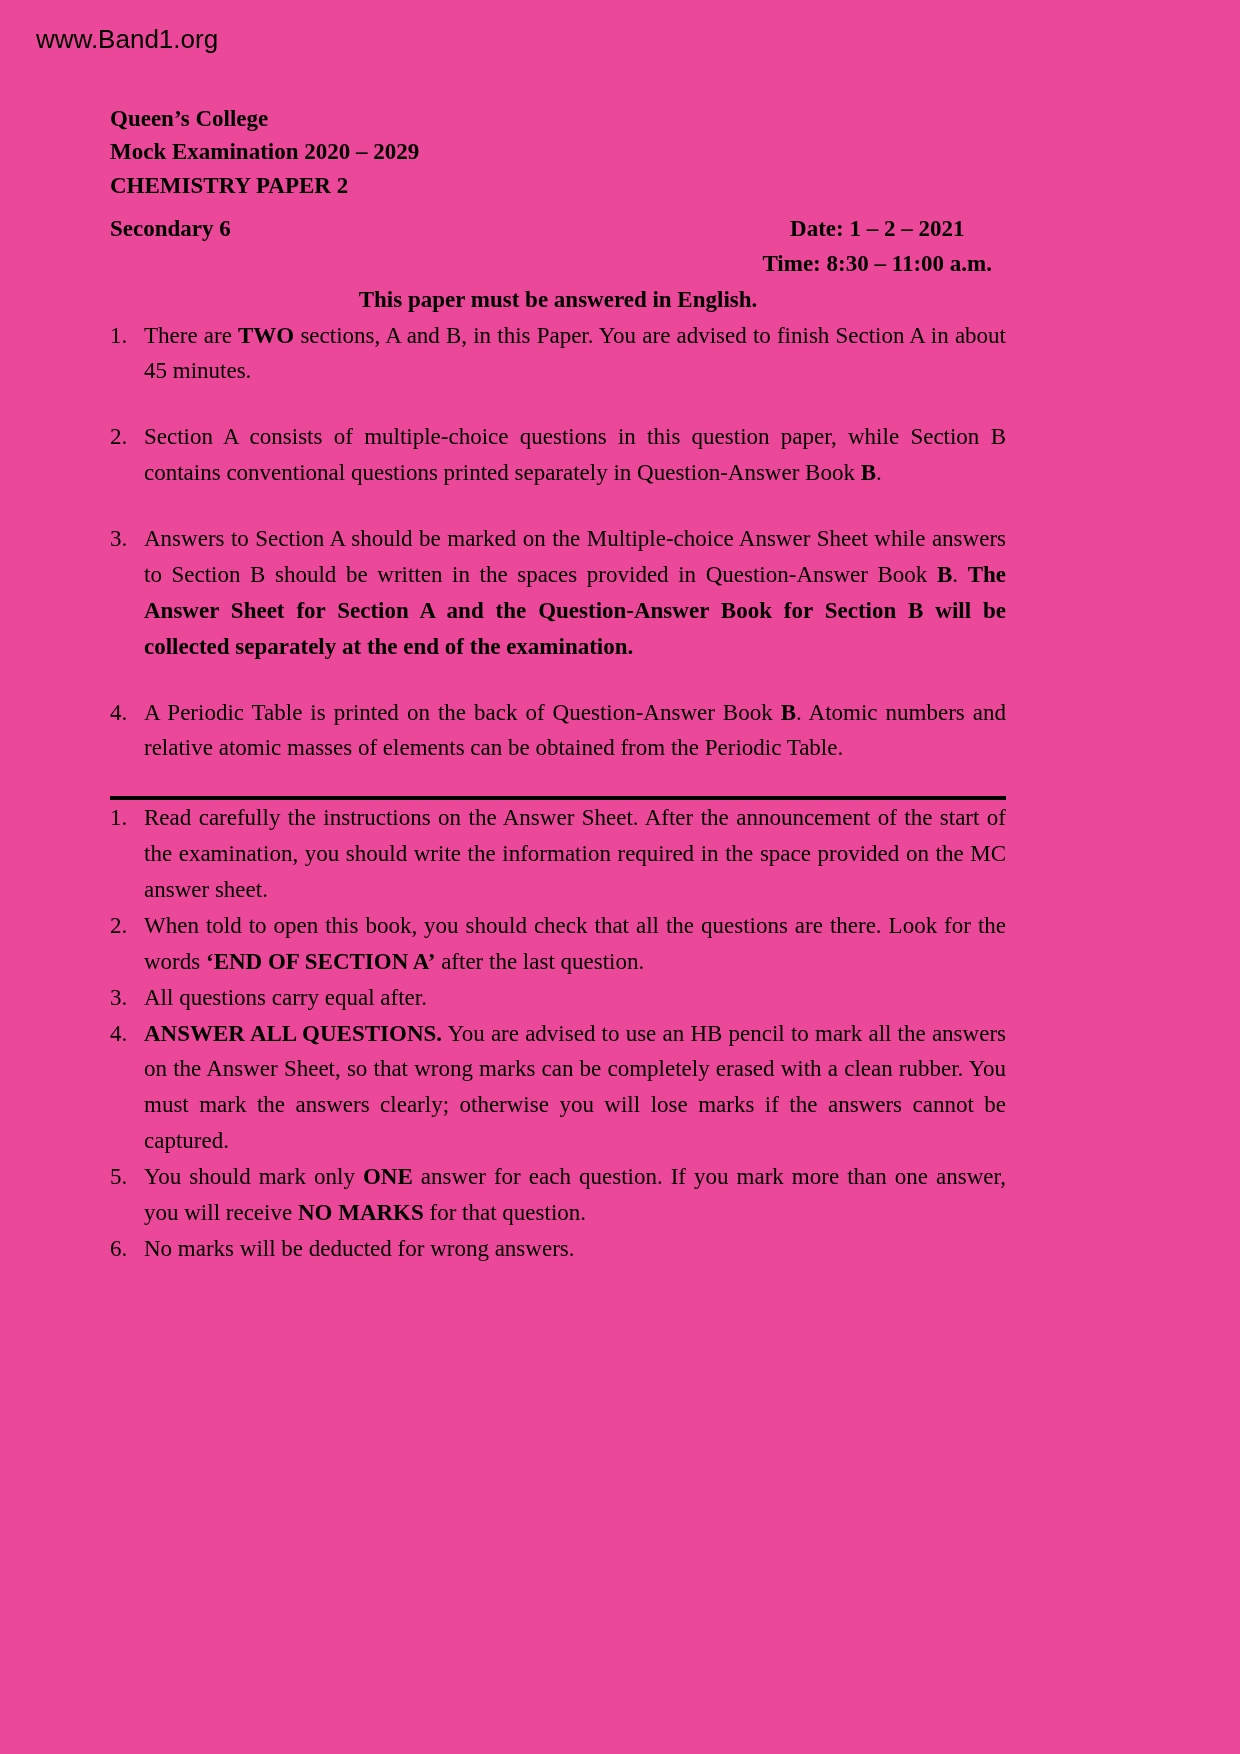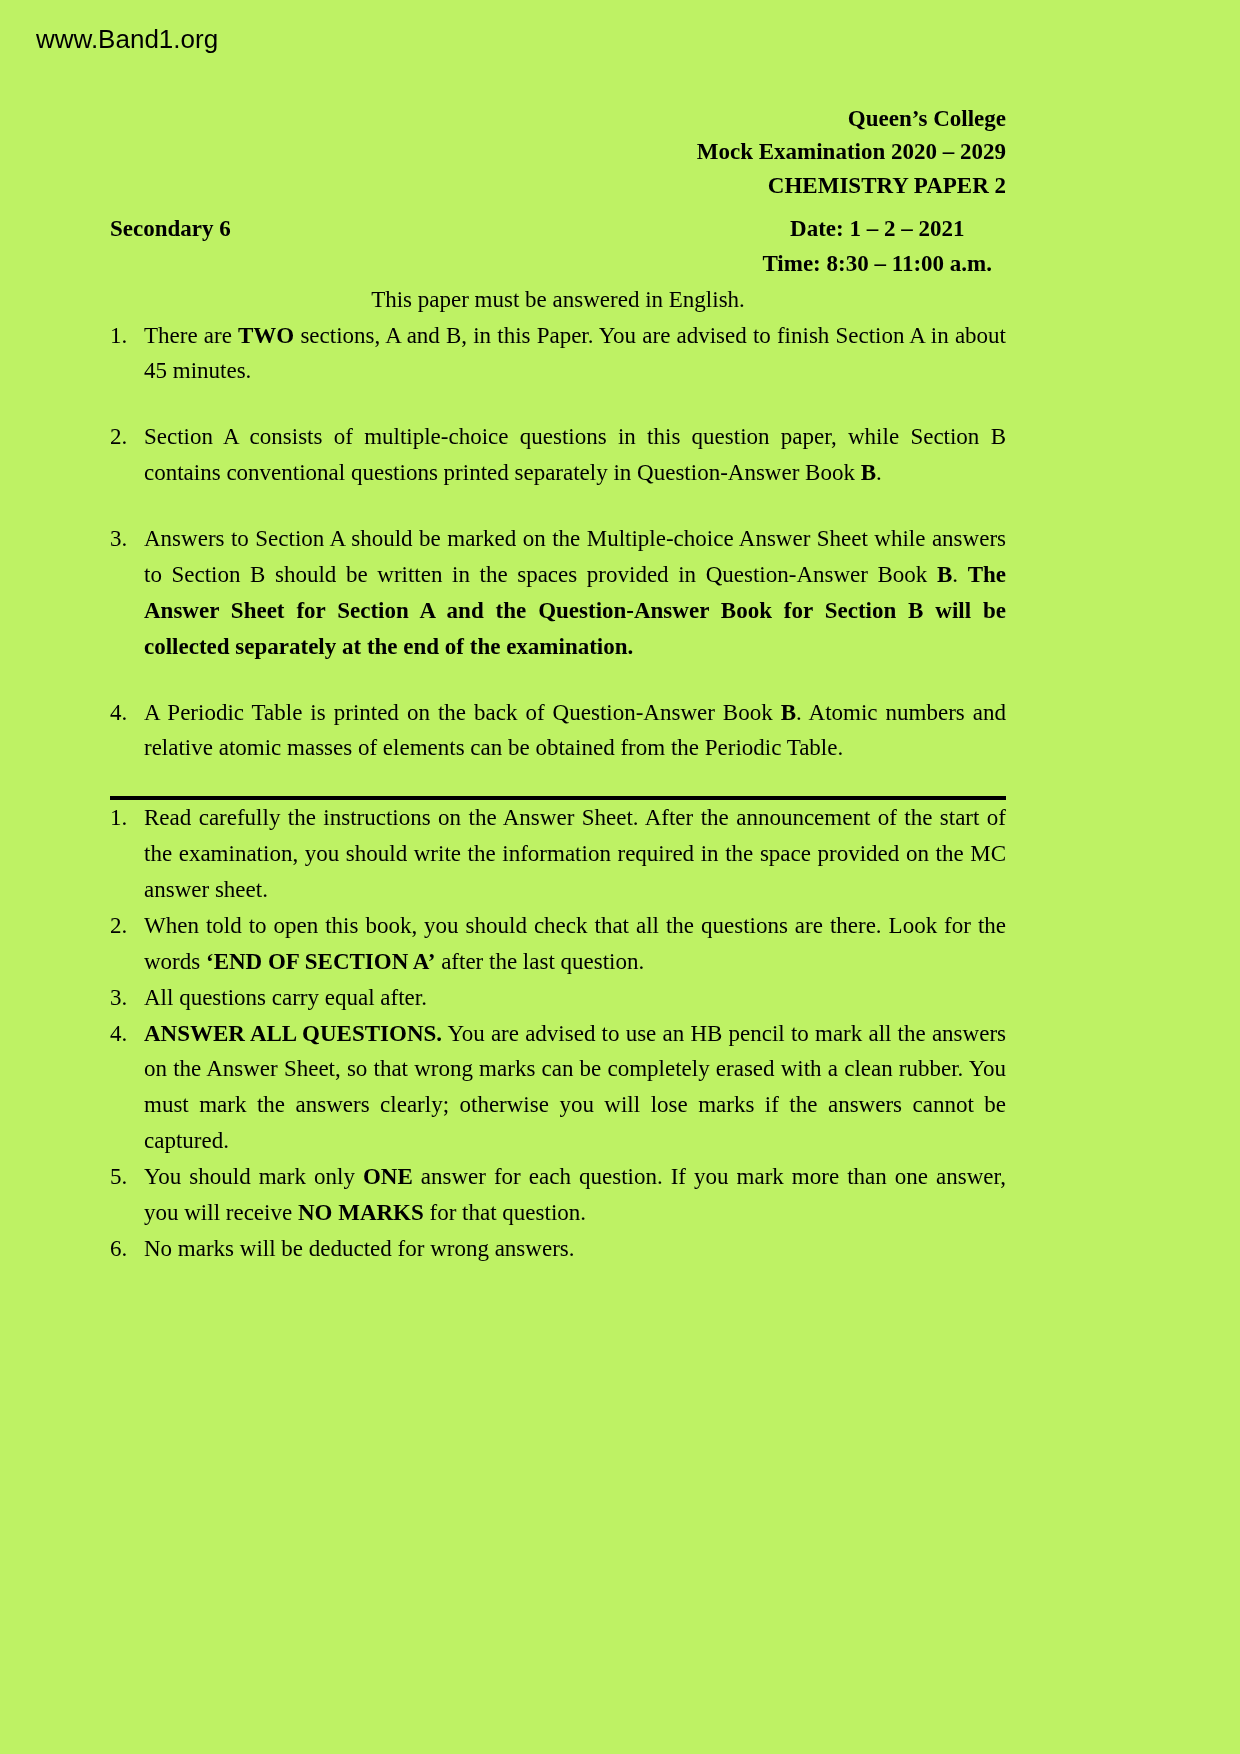--- a/index.html
+++ b/index.html
@@ -1,45 +1,45 @@
 <!DOCTYPE html>
 <html><head>
 <meta charset="utf-8">
 <style>
   * { box-sizing: border-box; }
   html, body { margin: 0; padding: 0; background: #ffffff; }
   .page {
     width: 1240px;
     height: 1754px;
     margin: 0 auto;
-    background: #bef264;
+    background: #ec4899;
     position: relative;
     font-family: "Liberation Serif", serif;
     font-size: 23px;
     color: #000;
     overflow: hidden;
   }
   .watermark {
     position: absolute;
     top: 24px;
     left: 36px;
     font-family: "Liberation Sans", sans-serif;
     font-size: 26px;
   }
   .content {
     position: absolute;
     top: 0;
     left: 110px;
     width: 896px;
     padding-top: 102px;
   }
-  .title-block { text-align: right; font-weight: bold; line-height: 1.45; }
+  .title-block { text-align: left; font-weight: bold; line-height: 1.45; }
   .meta-row { display: flex; justify-content: space-between; font-weight: bold; margin-top: 10px; line-height: 1.5; }
   .meta-right { text-align: center; margin-right: 14px; }
-  .language-note { text-align: center; margin-top: 2px; line-height: 1.5; }
+  .language-note { text-align: center; margin-top: 2px; line-height: 1.5; font-weight: bold; }
   .section-title { font-weight: bold; font-size: 23px; margin: 40px 0 30px 0; }
   .section-title.secA { margin: 52px 0 12px 0; }
   .instr-item { display: flex; line-height: 1.56; }
   .instr-item .num { width: 34px; flex: 0 0 34px; }
   .instr-item .txt { flex: 1; text-align: justify; }
   .gen-list .instr-item { margin-bottom: 30px; }
   .secA-list .instr-item { margin-bottom: 0; }
   .divider { border: none; border-top: 4px solid #000; margin: 12px 0 0 0; }
   .b { font-weight: bold; }
   .footer-page {

